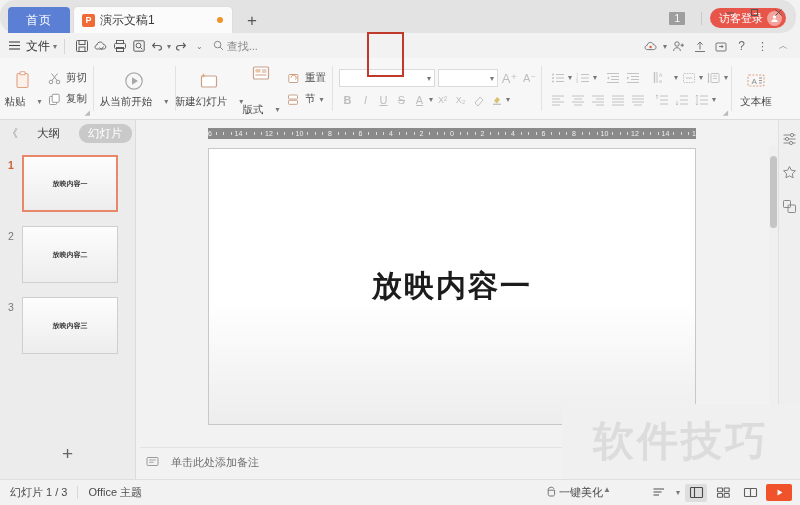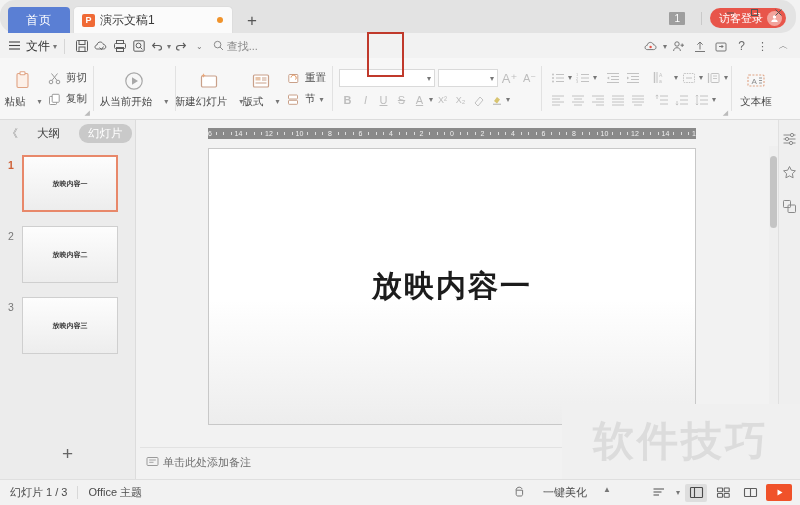--- a/index.html
+++ b/index.html
@@ -192,21 +192,21 @@
   .slide {
     width: 488px; height: 277px; margin-top: 2px;
     background: linear-gradient(180deg,#ffffff 0%, #ffffff 55%, #ededed 100%);
     border: 1px solid #c8c8c8;
     display: flex; align-items: center; justify-content: center;
     position: relative;
   }
   .slide-title { font-size: 30px; font-weight: bold; color: #1c1c1c; letter-spacing: 2px; }
   .notesbar {
     position: absolute; bottom: 2px; left: 4px; right: 10px; height: 30px;
-    display: flex; align-items: center; gap: 4px; padding-left: 6px;
+    display: flex; align-items: center; gap: 12px; padding-left: 6px;
     font-size: 11px; color: #6d6d6d; border-top: 1px solid #e2e2e2;
   }
   .vscroll {
     position: absolute; top: 26px; right: 0; bottom: 40px; width: 9px; background: #efefef;
   }
   .vthumb {
     position: absolute; top: 10px; left: 1px; width: 7px; height: 72px;
     background: #c4c4c4; border-radius: 4px;
   }
 
@@ -219,21 +219,21 @@
   .rr-ico { width: 18px; height: 18px; display: flex; align-items: center; justify-content: center; color: #888; }
 
   
   .statusbar {
     position: absolute; bottom: 0; left: 0; width: 800px; height: 26px;
     background: #f2f2f2; border-top: 1px solid #dfdfdf;
     display: flex; align-items: center; font-size: 11px; color: #4a4a4a;
   }
   .sb-item { padding: 0 10px; display: flex; align-items: center; gap: 4px; }
   .sb-sep { width: 1px; height: 13px; background: #d8d8d8; }
-  .sb-mid { margin-left: auto; display: flex; align-items: flex-start; gap: 16px; }
+  .sb-mid { margin-left: auto; display: flex; align-items: flex-start; gap: 0; }
   .sb-right { margin-left: 38px; display: flex; align-items: center; gap: 5px; padding-right: 8px; }
   .viewbtn {
     width: 22px; height: 18px; display: flex; align-items: center; justify-content: center; color: #5e5e5e;
   }
   .viewbtn.active { background: #dedede; border-radius: 2px; }
   .playbtn {
     width: 26px; height: 17px; background: #f0522a; border-radius: 2px;
     display: flex; align-items: center; justify-content: center;
   }
 
@@ -462,21 +462,21 @@
           <svg width="22" height="20" viewBox="0 0 22 20">
               <rect x="3.5" y="5" width="15" height="11" rx="1.2" fill="#fff" stroke="#c9a089" stroke-width="1.2"></rect>
               <path d="M5.5 2.2l.7 1.6 1.6.7-1.6.7-.7 1.6-.7-1.6L3.2 4.5l1.6-.7z" fill="#e8a87c"></path>
             </svg>
         </span>
         <span class="lbl">
           <span>新建幻灯片</span>
           <span class="caret">▾</span>
         </span>
       </div>
-      <div class="bigbtn" style="width:42px;">
+      <div class="bigbtn" style="width:42px;justify-content:space-between;">
         <span class="gl">
           <svg width="20" height="18" viewBox="0 0 20 18">
               <rect x="2.5" y="3" width="15" height="12" rx="1" fill="#fff" stroke="#c9a089" stroke-width="1.2"></rect>
               <rect x="4.5" y="5" width="5" height="3.5" fill="#e8c4a8"></rect>
               <line x1="11" y1="6" x2="15.5" y2="6" stroke="#c9a089" stroke-width="1"></line>
               <line x1="11" y1="8" x2="15.5" y2="8" stroke="#c9a089" stroke-width="1"></line>
               <line x1="4.5" y1="11" x2="15.5" y2="11" stroke="#c9a089" stroke-width="1"></line>
             </svg>
         </span>
         <span class="lbl">

